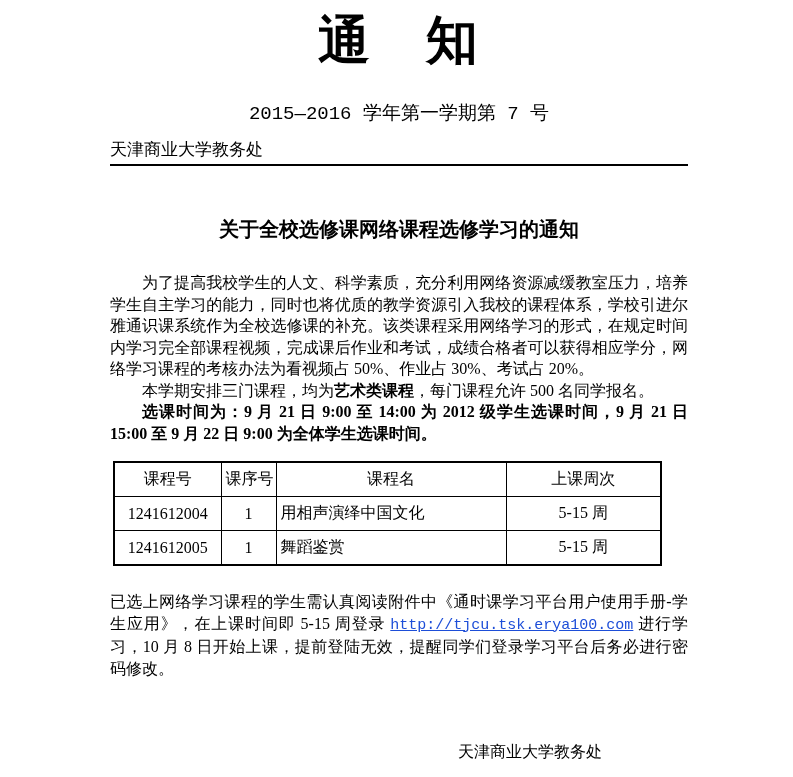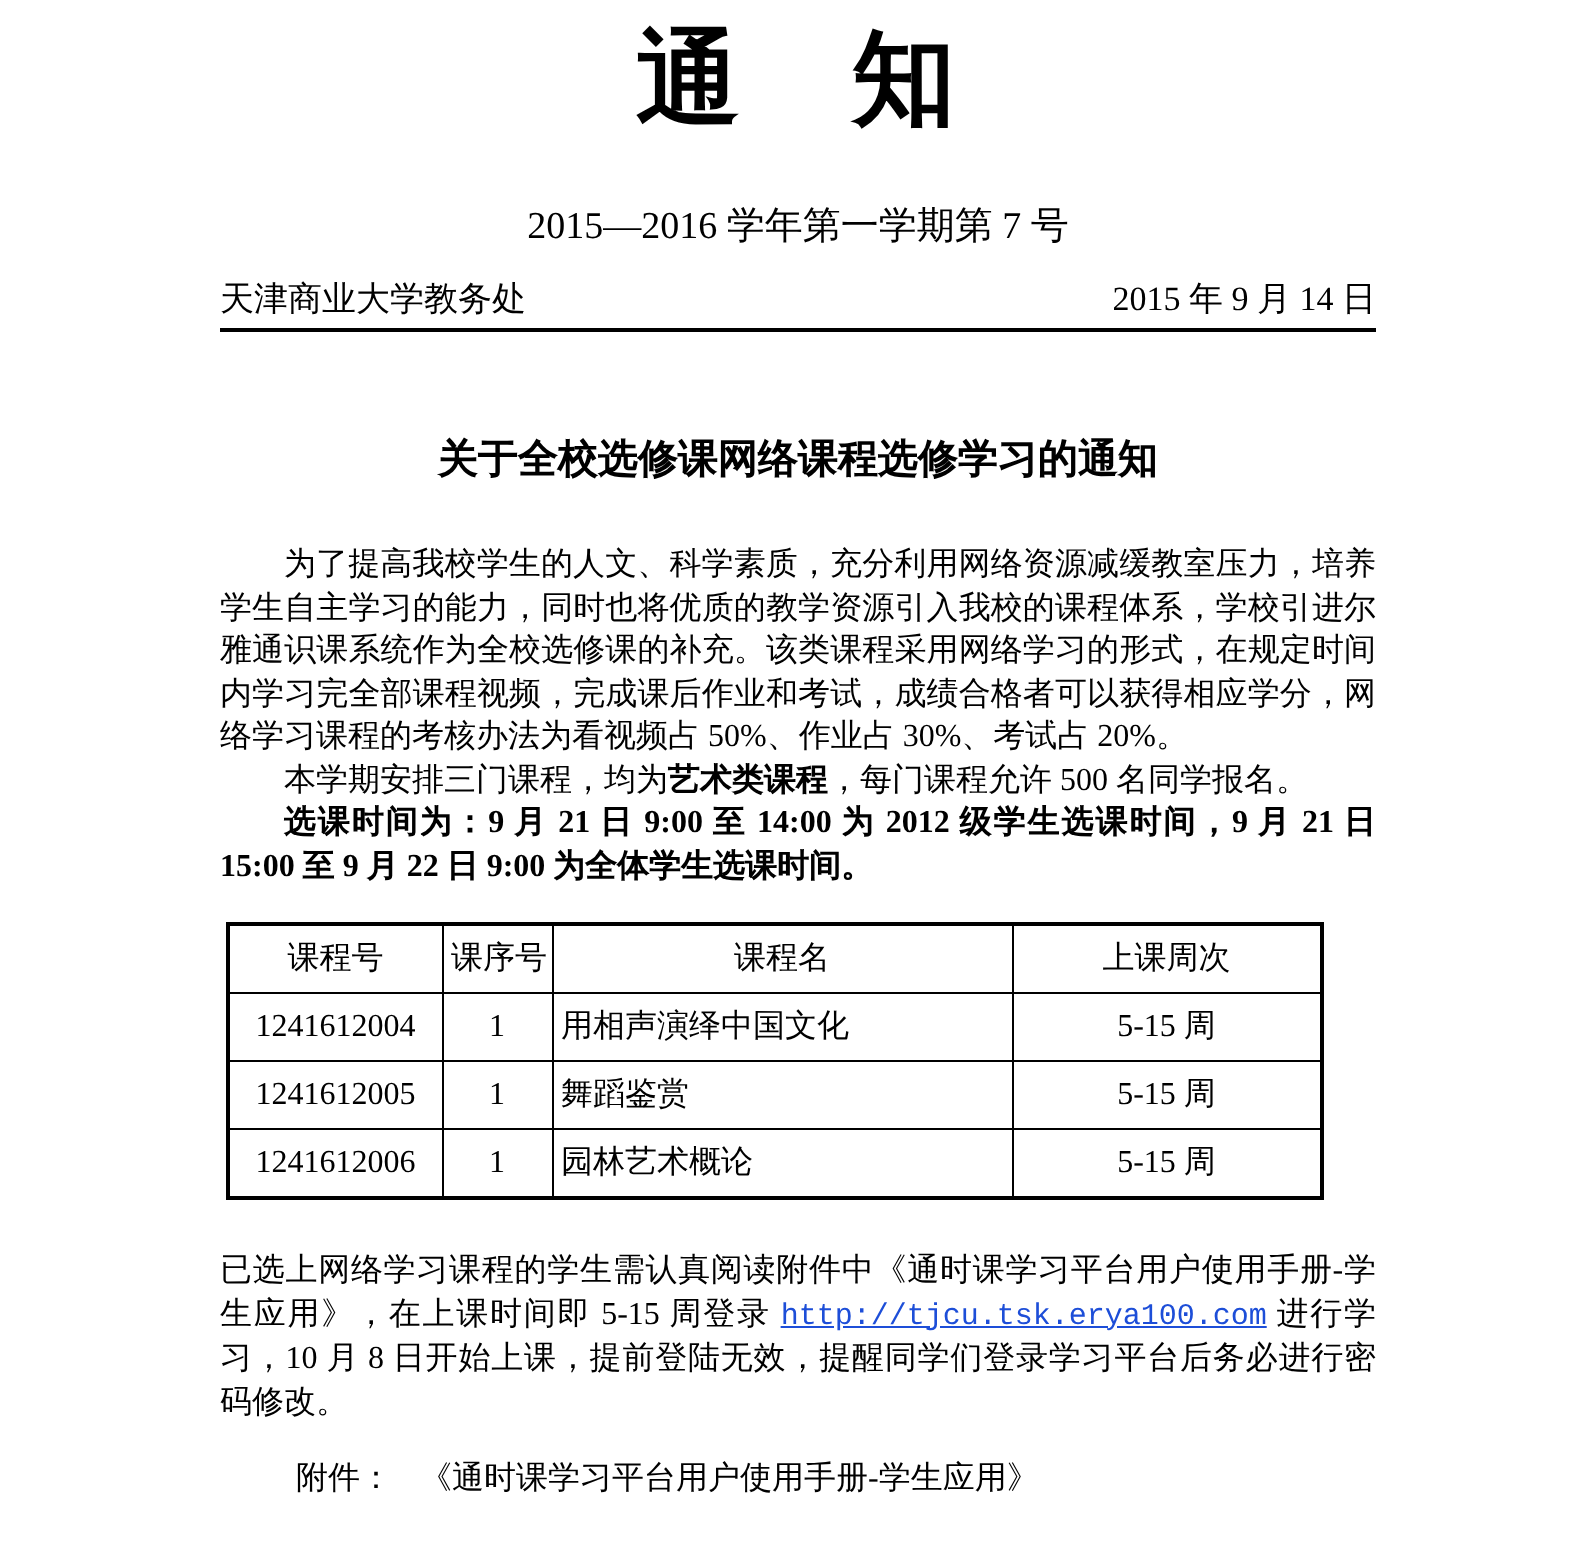--- a/index.html
+++ b/index.html
@@ -21,20 +21,21 @@
     text-align: center;
     font-size: 52px;
     font-weight: bold;
     line-height: 70px;
     letter-spacing: 2px;
   }
   .issue-line {
     text-align: center;
     font-size: 19px;
     margin-top: 24px;
+    font-family: Liberation Mono, monospace;
   }
   .issuer-row {
     display: flex;
     justify-content: space-between;
     align-items: flex-end;
     font-size: 17px;
     margin-top: 12px;
     padding-bottom: 3px;
   }
   .header-rule {
@@ -107,21 +108,20 @@
 <body>
 
 <div class="page">
 
   <div class="notice-title">通　知</div>
 
   <div class="issue-line">2015—2016 学年第一学期第 7 号</div>
 
   <div class="issuer-row">
     <span>天津商业大学教务处</span>
-    <span>2015 年 9 月 14 日</span>
   </div>
 
   <div class="header-rule"></div>
 
   <div class="doc-heading">关于全校选修课网络课程选修学习的通知</div>
 
   <p class="body-para indent para-intro">为了提高我校学生的人文、科学素质，充分利用网络资源减缓教室压力，培养学生自主学习的能力，同时也将优质的教学资源引入我校的课程体系，学校引进尔雅通识课系统作为全校选修课的补充。该类课程采用网络学习的形式，在规定时间内学习完全部课程视频，完成课后作业和考试，成绩合格者可以获得相应学分，网络学习课程的考核办法为看视频占 50%、作业占 30%、考试占 20%。</p>
 
   <p class="body-para indent"><span>本学期安排三门课程，均为</span><span class="bold">艺术类课程</span><span>，每门课程允许 500 名同学报名。</span></p>
 
@@ -148,31 +148,24 @@
         <td>1</td>
         <td class="cell-name">用相声演绎中国文化</td>
         <td>5-15 周</td>
       </tr>
       <tr>
         <td>1241612005</td>
         <td>1</td>
         <td class="cell-name">舞蹈鉴赏</td>
         <td>5-15 周</td>
       </tr>
-      <tr>
-        <td>1241612006</td>
-        <td>1</td>
-        <td class="cell-name">园林艺术概论</td>
-        <td>5-15 周</td>
-      </tr>
     </tbody>
   </table>
 
   <p class="body-para para-login"><span>已选上网络学习课程的学生需认真阅读附件中《通时课学习平台用户使用手册-学生应用》，在上课时间即 5-15 周登录 </span><a class="platform-link">http://tjcu.tsk.erya100.com</a><span> 进行学习，10 月 8 日开始上课，提前登陆无效，提醒同学们登录学习平台后务必进行密码修改。</span></p>
 
-  <p class="attachment-line"><span class="attachment-label">附件：</span><span>《通时课学习平台用户使用手册-学生应用》</span></p>
 
   <div class="signature-block">
     <div>天津商业大学教务处</div>
 
   </div>
 
 </div>
 
 </body></html>

